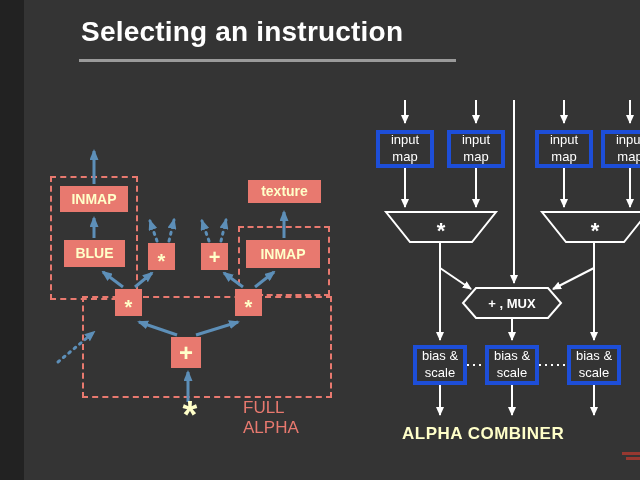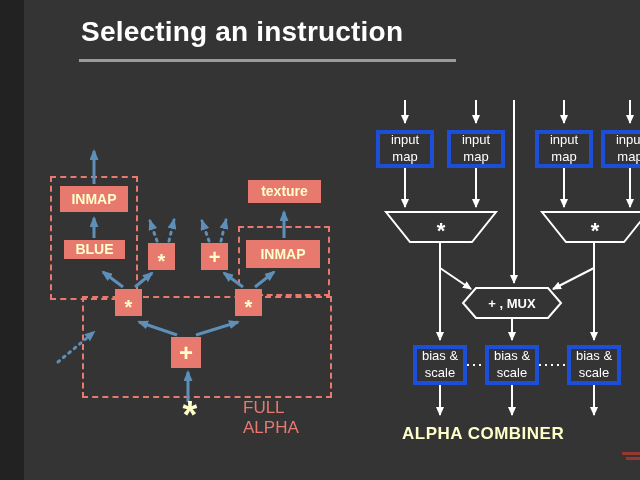--- a/index.html
+++ b/index.html
@@ -121,21 +121,21 @@
       <polygon class="shape" points="362,212 472,212 448,242 386,242"></polygon>
       <polygon class="shape" points="518,212 624,212 600,242 542,242"></polygon>
       <polygon class="shape" points="452,288 524,288 537,303 524,318 452,318 439,303"></polygon>
       <text class="svgtext" x="417" y="238" font-size="22" text-anchor="middle">*</text>
       <text class="svgtext" x="571" y="238" font-size="22" text-anchor="middle">*</text>
       <text class="svgtext" x="488" y="308" font-size="13" text-anchor="middle">+ , MUX</text>
     </g>
   </svg>
 
   <div class="box sbox" style="left:36px; top:186px; width:68px; height:26px;">INMAP</div>
-  <div class="box sbox" style="left:40px; top:240px; width:61px; height:19px;">BLUE</div>
+  <div class="box sbox" style="left:40px; top:240px; width:61px; height:27px;">BLUE</div>
   <div class="box sbox" style="left:224px; top:180px; width:73px; height:23px;">texture</div>
   <div class="box sbox" style="left:222px; top:240px; width:74px; height:28px;">INMAP</div>
 
   <div class="box sbox op star-op" style="left:124px; top:243px; width:27px; height:27px;">*</div>
   <div class="box sbox op" style="left:177px; top:243px; width:27px; height:27px;">+</div>
   <div class="box sbox op star-op" style="left:91px; top:289px; width:27px; height:27px;">*</div>
   <div class="box sbox op star-op" style="left:211px; top:289px; width:27px; height:27px;">*</div>
   <div class="box sbox op plus-big" style="left:147px; top:337px; width:30px; height:31px;">+</div>
 
   <div class="root-star">*</div>

